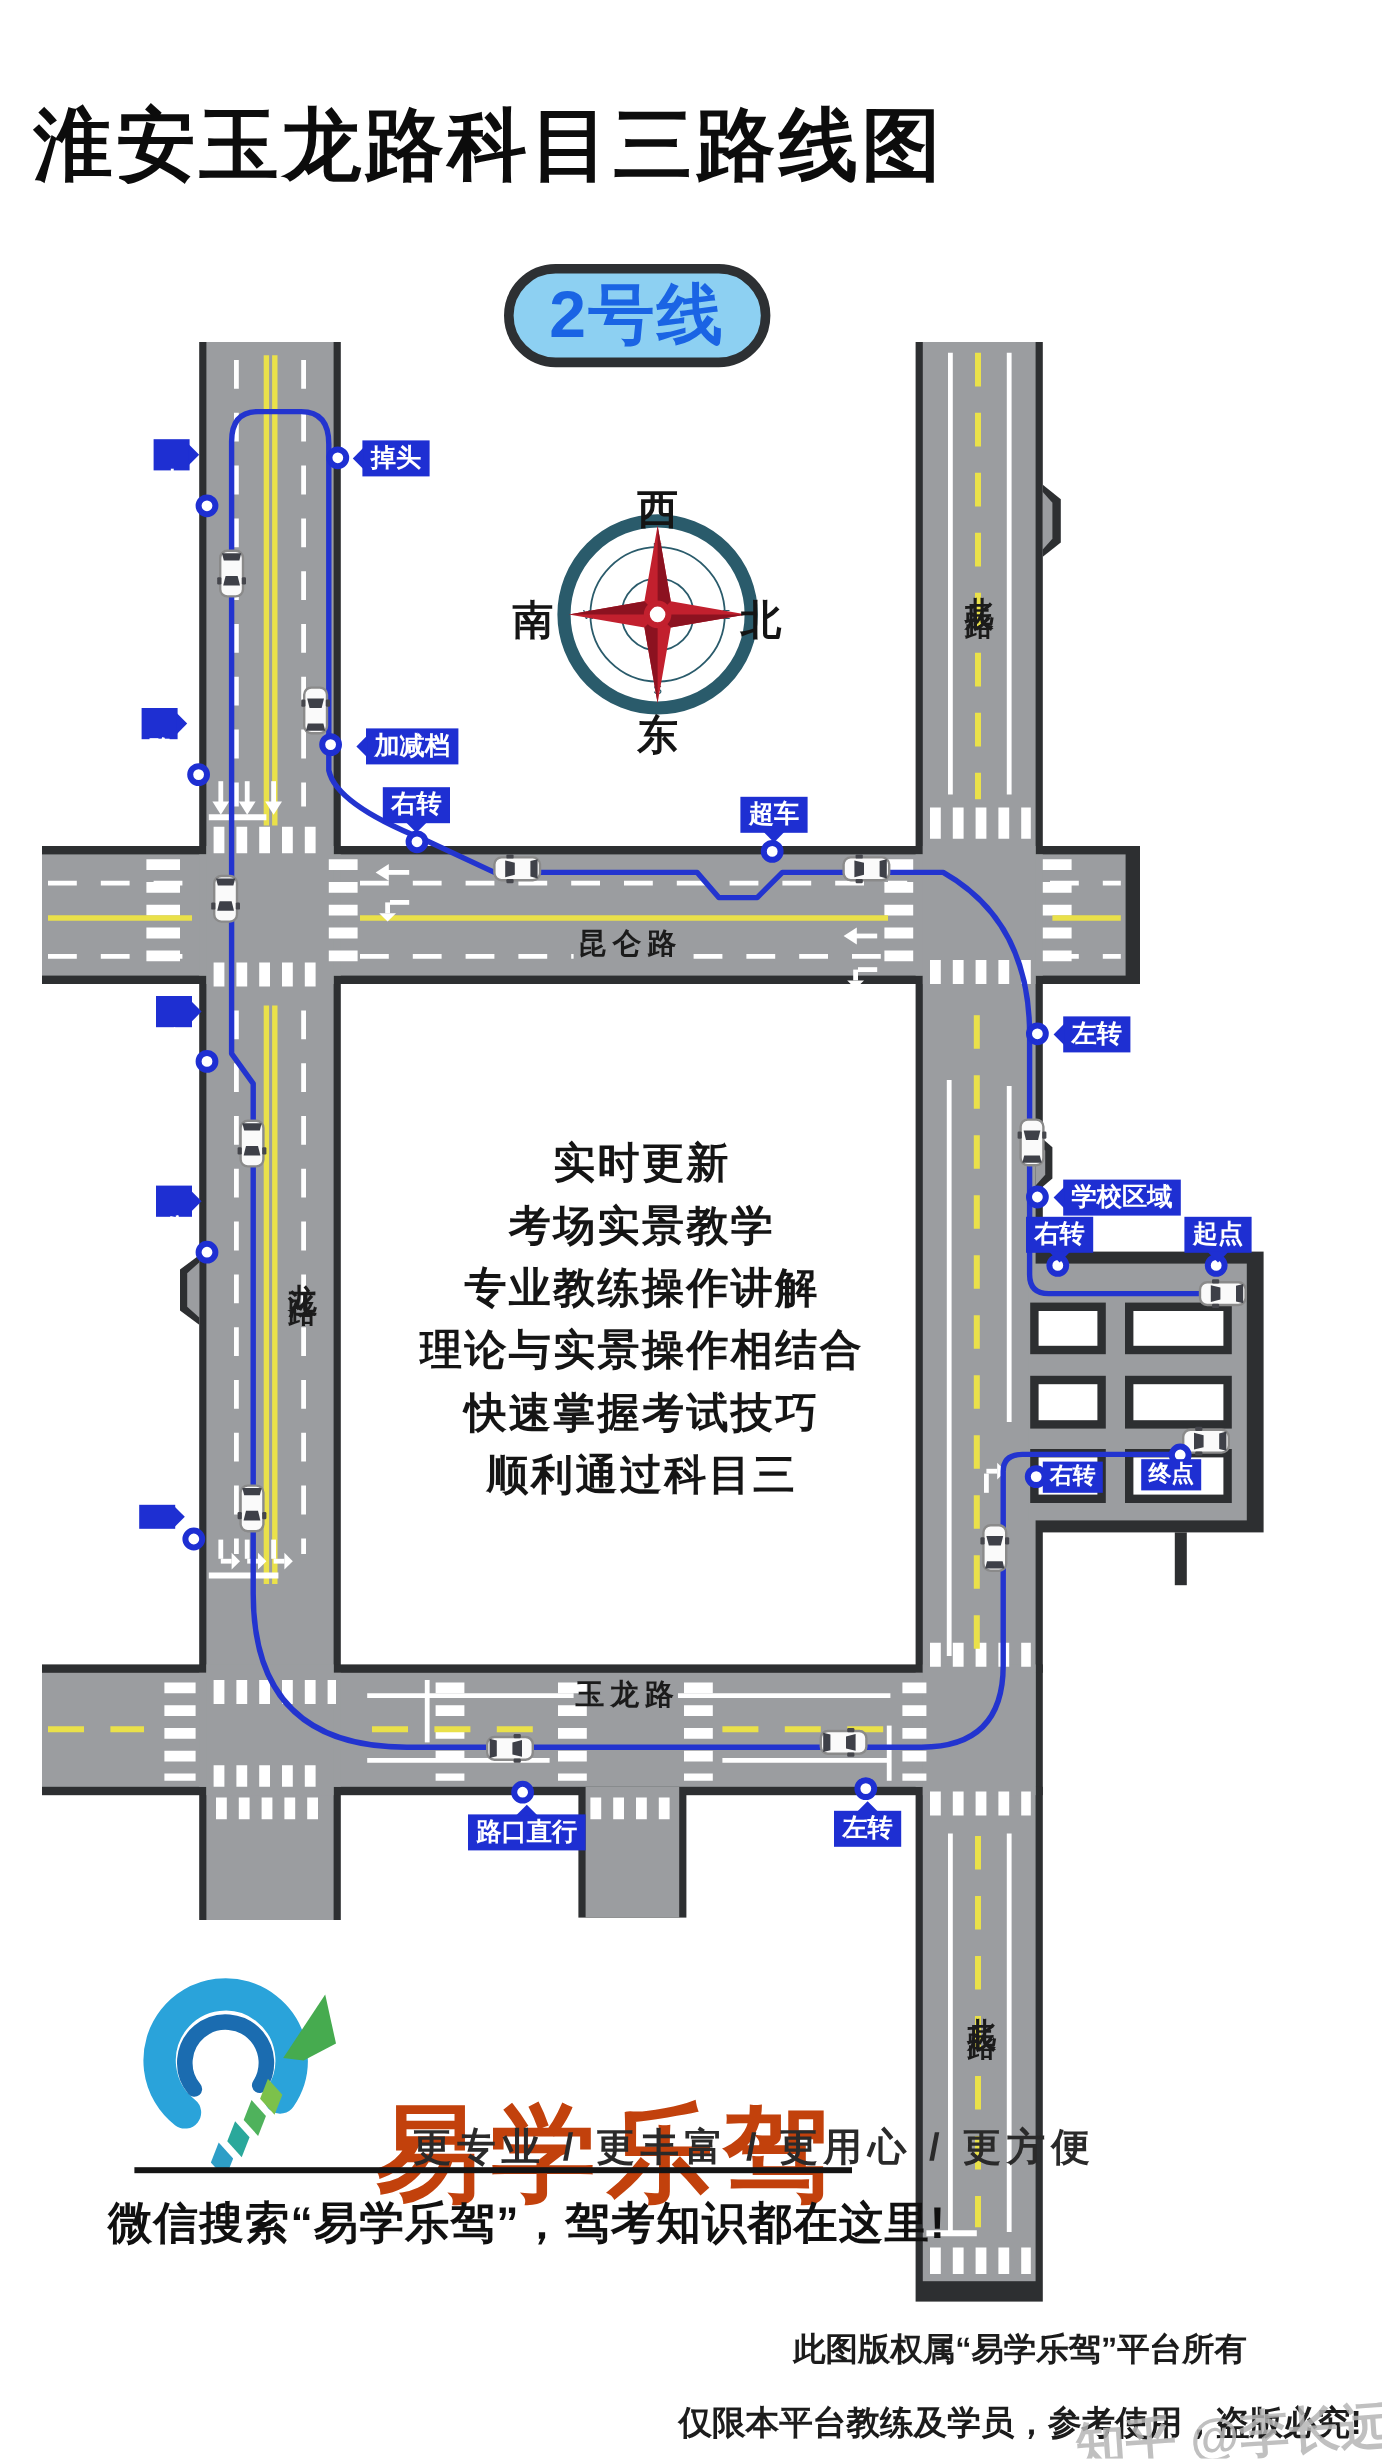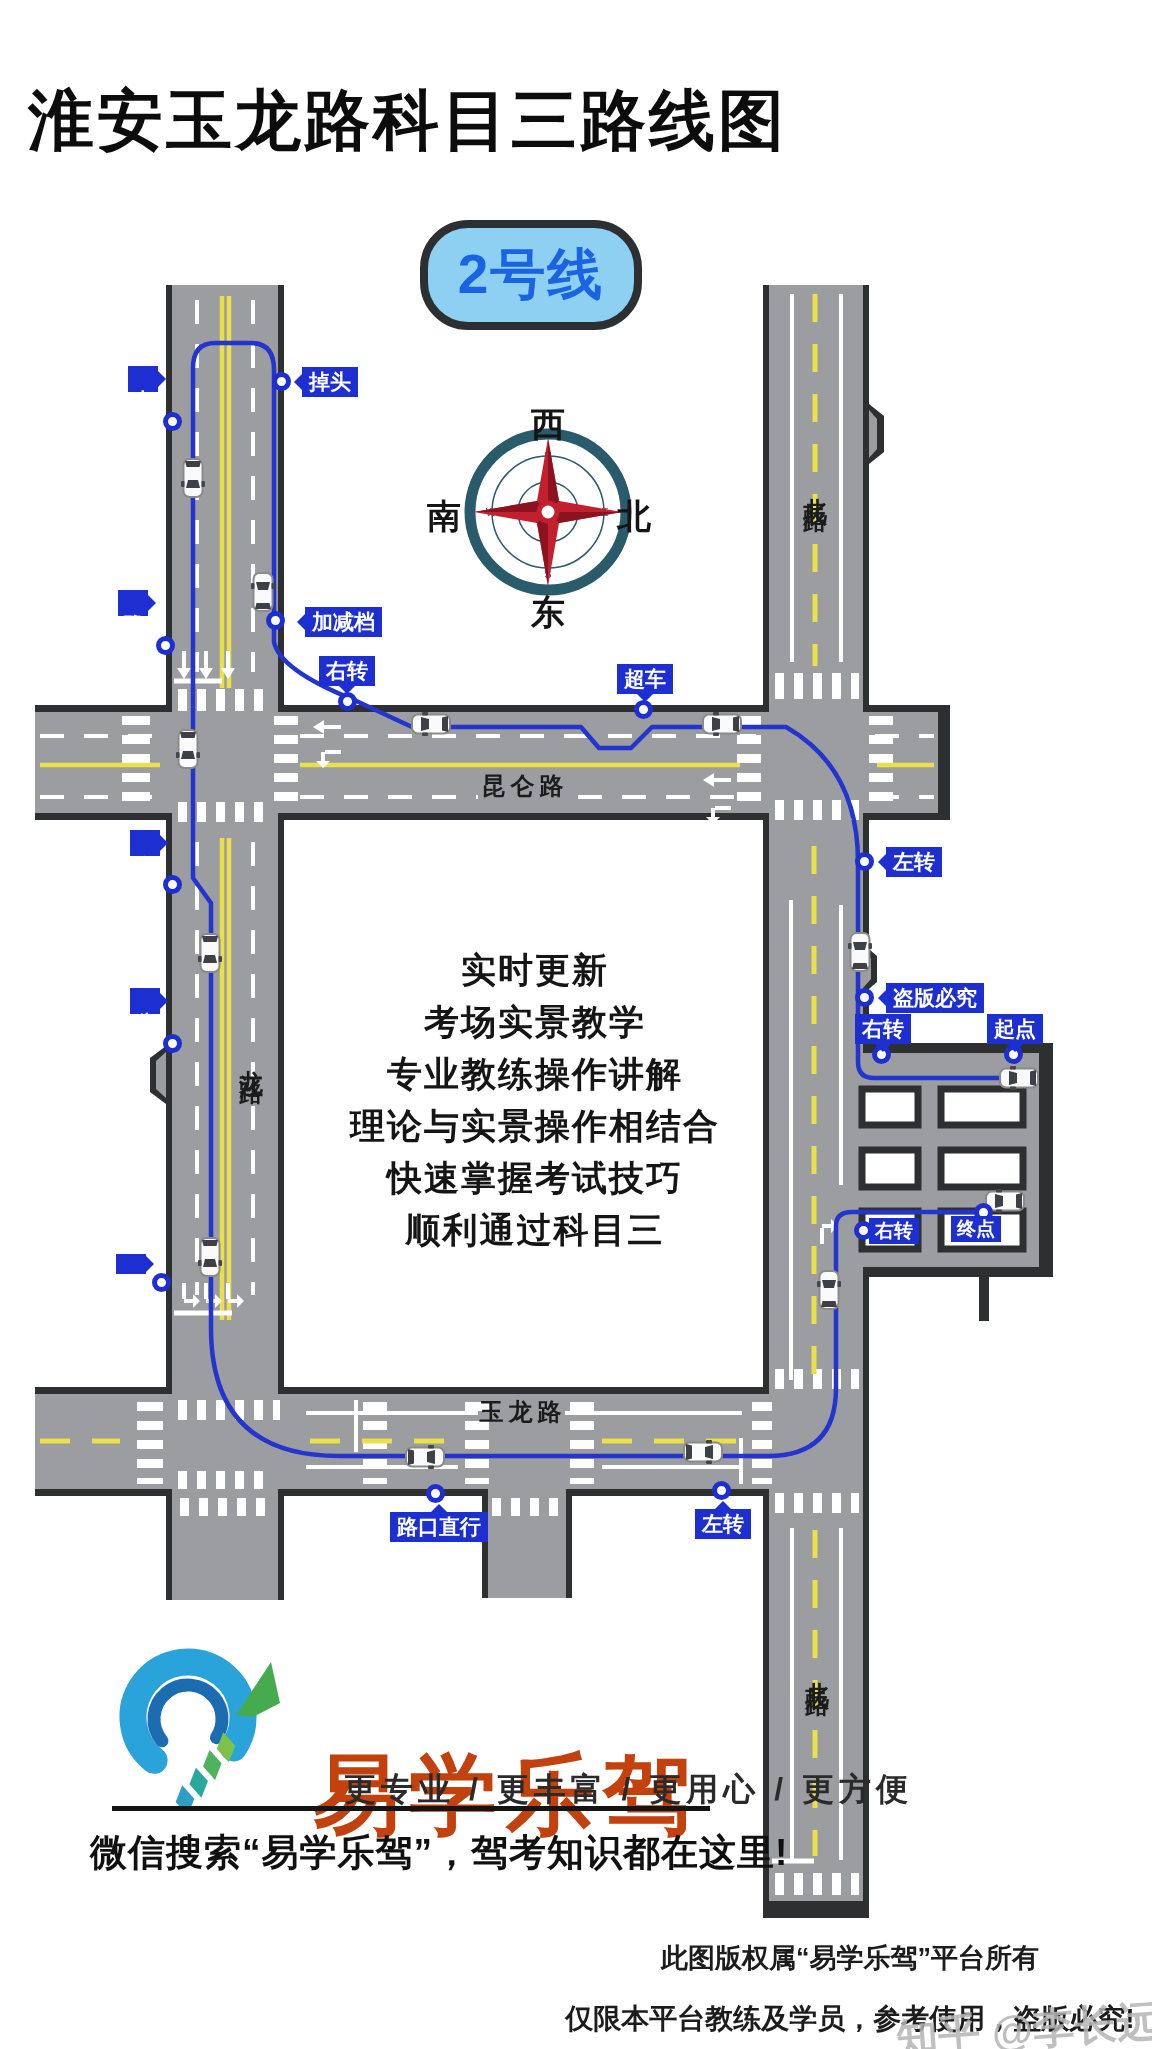--- a/index.html
+++ b/index.html
@@ -3,21 +3,21 @@
 <meta charset="utf-8">
 <style>
   html,body{margin:0;padding:0;background:#fff;}
   .stage{position:relative;width:1152px;height:2049px;background:#ffffff;overflow:hidden;
          font-family:"Liberation Sans","DejaVu Sans",sans-serif;}
   .abs{position:absolute;}
   svg{display:block;}
   
   .title{position:absolute;left:28px;top:76px;font-size:66px;font-weight:900;color:#0c0c0c;
          letter-spacing:3px;white-space:nowrap;z-index:4;}
-  .badge{position:absolute;left:420px;top:220px;width:222px;height:110px;background:#8dd0f2;
+  .badge{position:absolute;left:420px;top:220px;width:222px;height:86px;background:#8dd0f2;
          border:8px solid #2d3033;border-radius:48px;box-sizing:border-box;z-index:4;
          display:flex;align-items:center;justify-content:center;}
   .badge span{font-size:55px;font-weight:900;color:#1a64e4;letter-spacing:2px;}
   
   .cdir{position:absolute;width:44px;text-align:center;font-size:34px;font-weight:900;color:#141414;z-index:4;}
   
   .roadname{position:absolute;font-size:24px;font-weight:900;color:#1b1b1b;letter-spacing:5px;
             white-space:nowrap;z-index:3;}
   .roadname.v{writing-mode:vertical-rl;text-orientation:upright;letter-spacing:6px;}
   
@@ -265,21 +265,21 @@
   <div class="roadname" style="left:453px;top:1396px;width:140px;text-align:center">玉龙路</div>
   <div class="roadname v" style="left:801px;top:1662px">北辰路</div>
 
   <div class="lbl pl" style="left:302px;top:367px"><span>掉头</span></div>
   <div class="lbl v pr" style="left:128px;top:366px"><span>直线行驶</span></div>
   <div class="lbl v pr" style="left:118px;top:590px"><span>路口直行</span></div>
   <div class="lbl pl" style="left:305px;top:607px"><span>加减档</span></div>
   <div class="lbl pb" style="left:319px;top:656px"><span>右转</span></div>
   <div class="lbl pb" style="left:617px;top:664px"><span>超车</span></div>
   <div class="lbl pl" style="left:886px;top:847px"><span>左转</span></div>
-  <div class="lbl pl" style="left:886px;top:983px"><span>盗版必究</span></div>
+  <div class="lbl pl" style="left:886px;top:983px"><span>学校区域</span></div>
   <div class="lbl pb" style="left:855px;top:1014px"><span>右转</span></div>
   <div class="lbl pb" style="left:987px;top:1014px"><span>起点</span></div>
   <div class="lbl v pr" style="left:130px;top:830px"><span>变更车道</span></div>
   <div class="lbl v pr" style="left:130px;top:988px"><span>公交车站</span></div>
   <div class="lbl np sm" style="left:869px;top:1218px"><span>右转</span></div>
   <div class="lbl np sm" style="left:951px;top:1216px"><span>终点</span></div>
   <div class="lbl v pr" style="left:116px;top:1254px"><span>左转</span></div>
   <div class="lbl pt" style="left:390px;top:1512px"><span>路口直行</span></div>
   <div class="lbl pt" style="left:695px;top:1509px"><span>左转</span></div>
 

